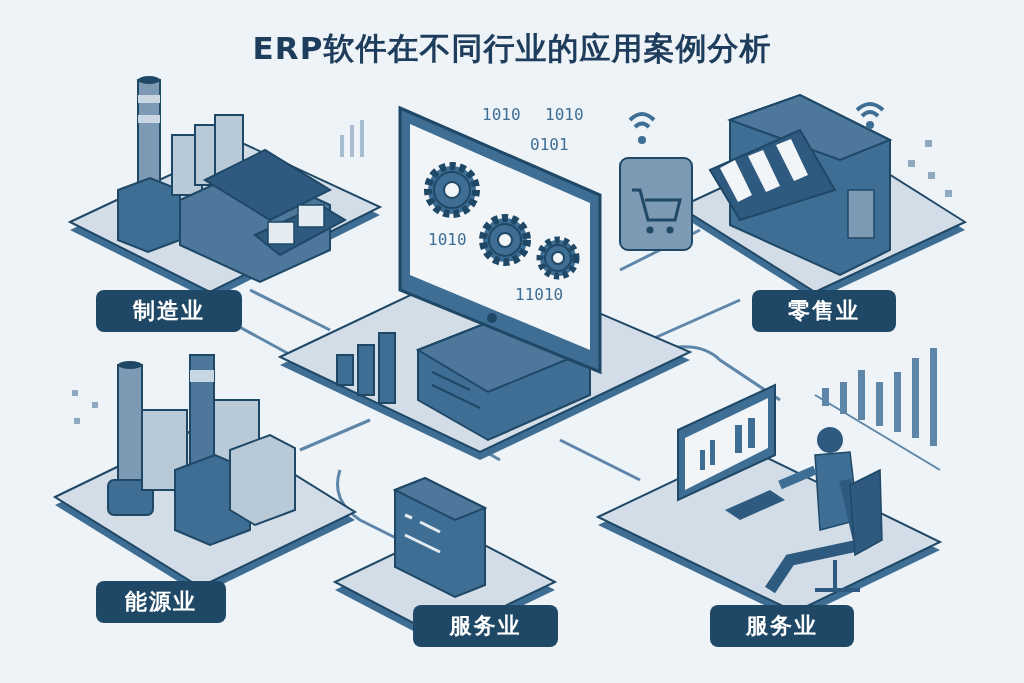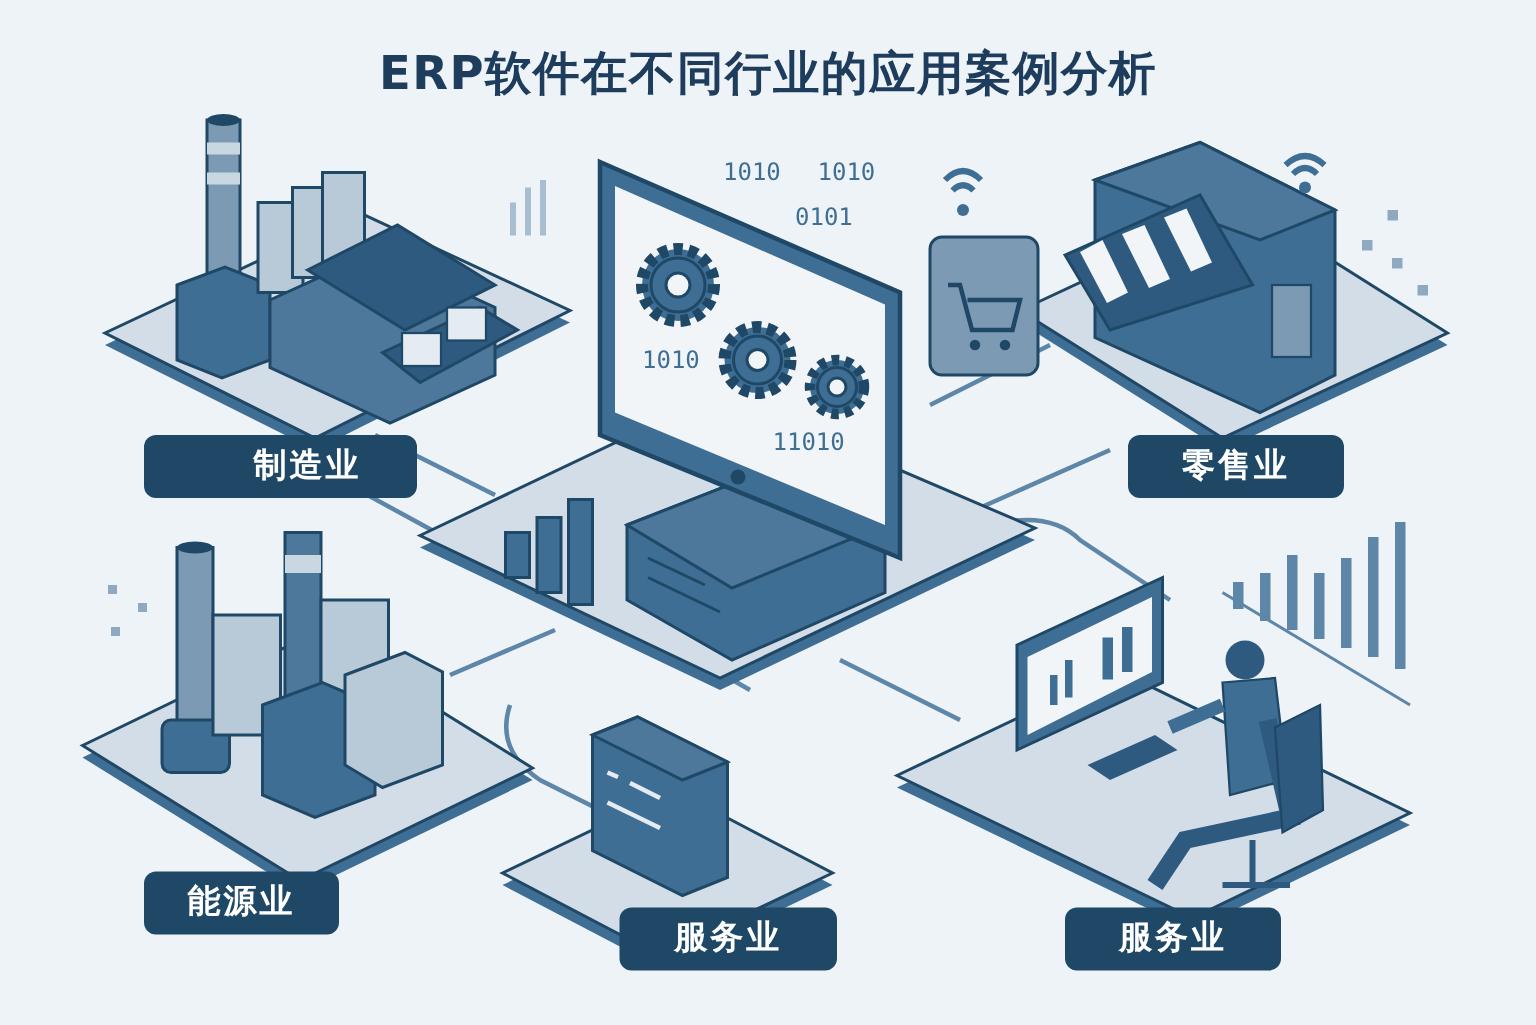--- a/index.html
+++ b/index.html
@@ -178,17 +178,17 @@
     <path d="M725 510 L770 490 L785 500 L740 520 Z" fill="#2f5a80"></path>
     <circle cx="830" cy="440" r="13" fill="#2f5a80"></circle>
     <path d="M815 455 L850 452 L858 520 L820 530 Z" fill="#3f6e95" stroke="#1f4866" stroke-width="1.5"></path>
     <path d="M815 470 L780 485" stroke="#3f6e95" stroke-width="9"></path>
     <path d="M845 480 L860 545 L790 560 L770 590" stroke="#2f5a80" stroke-width="12" fill="none"></path>
     <path d="M850 485 L880 470 L882 540 L855 555 Z" fill="#2f5a80" stroke="#1f4866" stroke-width="1.5"></path>
     <path d="M835 560 L835 590 M815 590 L860 590" stroke="#2f5a80" stroke-width="4"></path>
   </g>
 </svg>
 
-<div class="label" style="left:96px;top:290px;width:146px;padding-left:36px;">制造业</div>
+<div class="label" style="left:96px;top:290px;width:146px;">制造业</div>
 <div class="label" style="left:752px;top:290px;width:144px;text-align:center;">零售业</div>
 <div class="label" style="left:96px;top:581px;width:130px;">能源业</div>
 <div class="label" style="left:413px;top:605px;width:145px;">服务业</div>
 <div class="label" style="left:710px;top:605px;width:144px;">服务业</div>
 
 </body></html>

